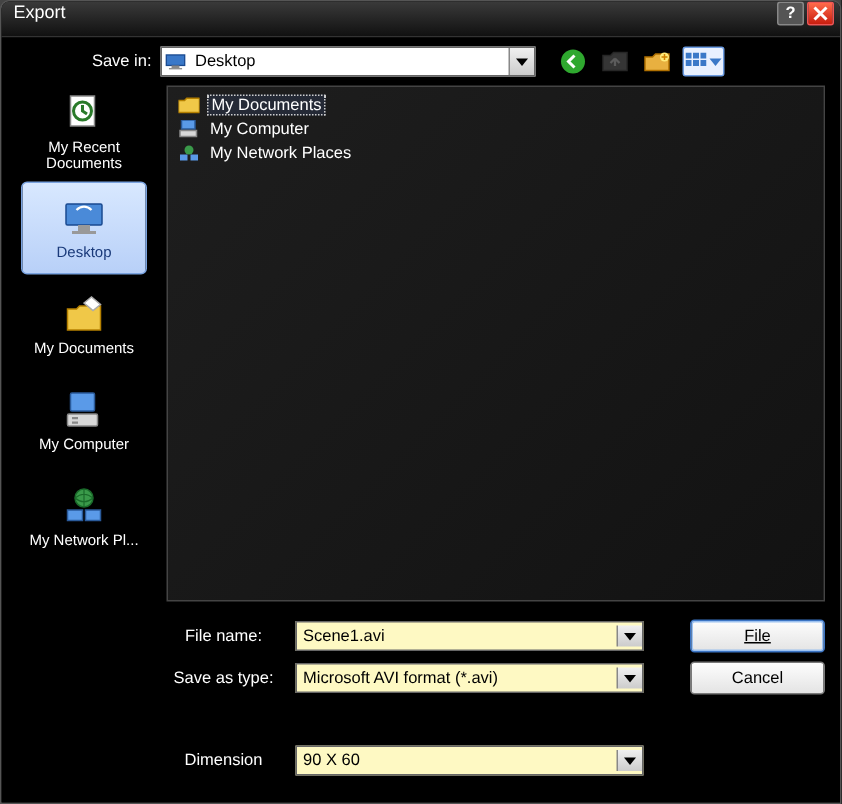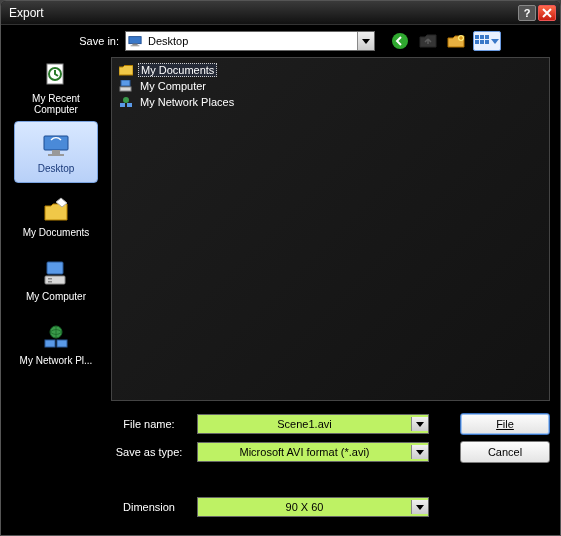--- a/index.html
+++ b/index.html
@@ -9,21 +9,21 @@
     background: #000;
     border: 1px solid #555;
     border-radius: 6px 6px 0 0;
     display: flex; flex-direction: column;
     color: #fff;
     overflow: hidden;
   }
   .titlebar {
     height: 24px;
     background: linear-gradient(to bottom, #3a3a3a, #111);
-    display: flex; align-items: center;
+    display: flex; 
     padding: 0 4px 0 8px;
     border-bottom: 1px solid #333;
   }
   .titlebar .title { flex: 1; color: #fff; font-size: 12px; }
   .titlebar .btn {
     width: 18px; height: 16px;
     margin-left: 2px;
     display: flex; align-items: center; justify-content: center;
     border-radius: 2px;
   }
@@ -32,21 +32,20 @@
   .titlebar .close-btn svg { width:10px; height:10px; }
   .body {
     flex: 1; display: flex; flex-direction: column;
     background: #000;
     padding: 0;
   }
   .toprow {
     display: flex; align-items: center;
     padding: 6px 10px;
     gap: 6px;
-    margin-left: 18px;
   }
   .label { color: #fff; }
   .label-r { text-align: right; width: 90px; }
   .combo {
     display: flex; align-items: center;
     background: #fff; color: #000;
     border: 1px solid #666;
     height: 20px;
   }
   .combo .ico { width:18px; display:flex; align-items:center; justify-content:center;}
@@ -103,23 +102,23 @@
   .fitem .ficon { width:16px; height:14px; display:flex; align-items:center; justify-content:center;}
   .fitem .fname { color:#fff; padding:0 2px;}
   .lower {
     padding: 4px 10px 12px 108px;
   }
   .row { display:flex; align-items:center; gap:8px; margin-bottom:6px;}
   .row .field-label { width: 80px; color:#fff;text-align:center; }
   .row .field-ctl { flex: 0 0 232px; }
   .row .btncol { flex: 0 0 90px; margin-left:auto; }
   .textfield {
-    background:#bef264; color:#000; border:1px solid #666;
+    background:#fef9c3; color:#000; border:1px solid #666;
     height:20px; padding: 2px 4px; width: 100%;
-    display:flex; align-items:center;text-align:center;
+    display:flex; align-items:center;
   }
   .textfield .txt { flex:1; }
   .textfield .arrow {
     width:17px; height:100%; margin:-2px -4px -2px 4px;
     background: linear-gradient(to bottom,#f0f0f0,#ccc);
     border-left:1px solid #888;
     display:flex; align-items:center; justify-content:center;
   }
   .spinbtns {
     width:17px; height:100%; margin:-2px -4px -2px 4px;
@@ -210,21 +209,21 @@
     <div class="main">
       <div class="places">
         <div class="place">
           <div class="picon">
             <svg width="30" height="28" viewBox="0 0 30 28">
                 <rect x="6" y="2" width="16" height="20" fill="#fff" stroke="#888"></rect>
                 <circle cx="14" cy="12" r="6" fill="none" stroke="#2a7a2a" stroke-width="2"></circle>
                 <path d="M14 8 L14 12 L17 14" stroke="#2a7a2a" stroke-width="2" fill="none"></path>
               </svg>
           </div>
-          <div class="plabel">My Recent Computer</div>
+          <div class="plabel">My Recent Documents</div>
         </div>
         <div class="place selected">
           <div class="picon">
             <svg width="30" height="28" viewBox="0 0 30 28">
                 <rect x="3" y="4" width="24" height="14" rx="1" fill="#4a8ad8" stroke="#1a4a90"></rect>
                 <rect x="11" y="18" width="8" height="4" fill="#999"></rect>
                 <rect x="7" y="22" width="16" height="2" fill="#999"></rect>
                 <path d="M10 8 C 13 5 17 5 20 8" stroke="#fff" stroke-width="1.5" fill="none"></path>
               </svg>
           </div>

